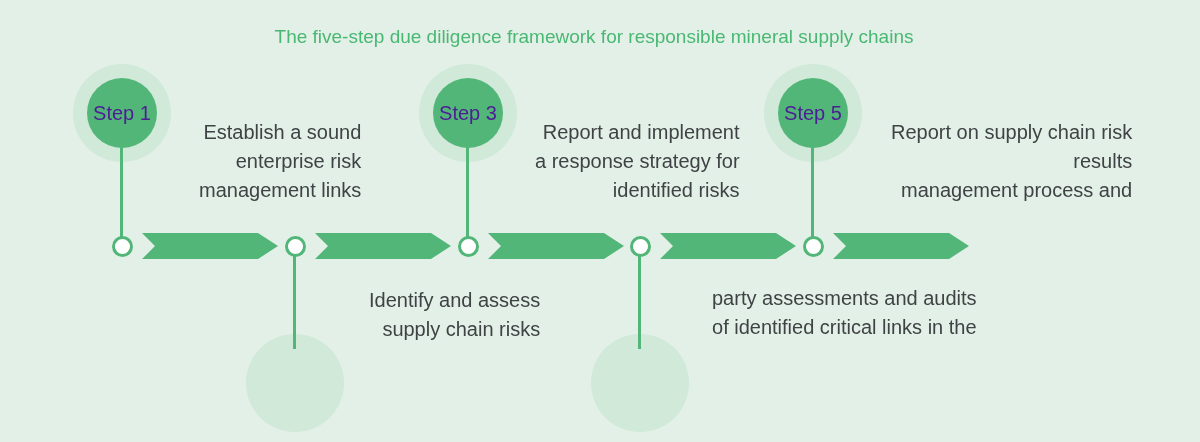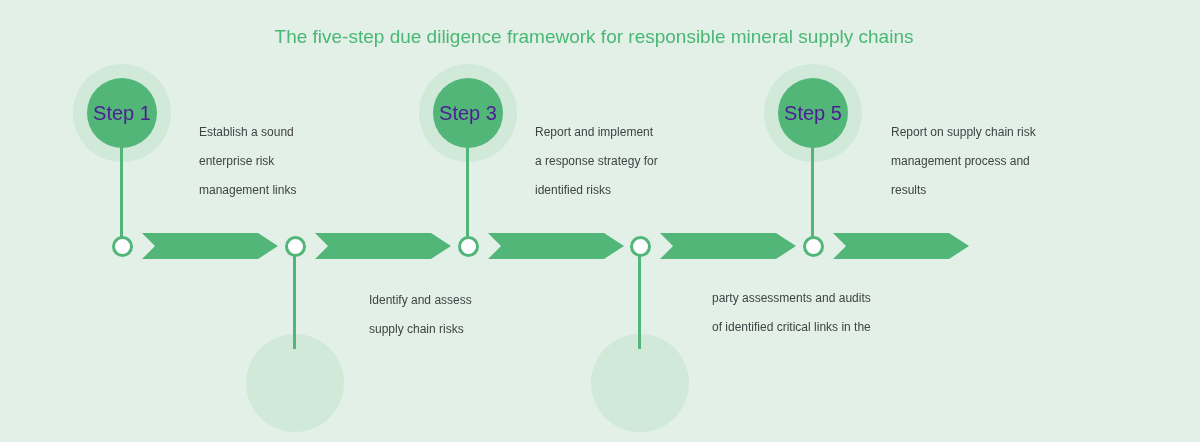--- a/index.html
+++ b/index.html
@@ -44,23 +44,24 @@
     border:3px solid var(--green);
     top:236px;
   }
   .arrow{
     position:absolute;top:233px;width:136px;height:26px;
     background:var(--green);
     clip-path:polygon(0 0, calc(100% - 20px) 0, 100% 50%, calc(100% - 20px) 100%, 0 100%, 13px 50%);
   }
   .desc{
     position:absolute;
-    font-size:12px;line-height:29px;
+    font-size:20px;line-height:29px;
     color:var(--text);
     white-space:nowrap;
+    text-align:right;
   }
   
   .halo.s1{left:73px;top:64px;}   .step-circle.s1{left:87px;top:78px;}
   .halo.s2{left:246px;top:334px;} .step-circle.s2{left:260px;top:348px;}
   .halo.s3{left:419px;top:64px;}  .step-circle.s3{left:433px;top:78px;}
   .halo.s4{left:591px;top:334px;} .step-circle.s4{left:605px;top:348px;}
   .halo.s5{left:764px;top:64px;}  .step-circle.s5{left:778px;top:78px;}
   .stem.s1{left:120px;top:146px;height:91px;}
   .stem.s2{left:293px;top:255px;height:94px;}
   .stem.s3{left:466px;top:146px;height:91px;}
@@ -117,22 +118,22 @@
     <div>of identified critical links in the</div>
   </div>
 
   <div class="halo s5"></div>
   <div class="stem s5"></div>
   <div class="step-circle s5">
     <span>Step 5</span>
   </div>
   <div class="desc d5">
     <div>Report on supply chain risk</div>
+    <div>results</div>
     <div>management process and</div>
-    <div>results</div>
   </div>
 
   <div class="arrow a1"></div>
   <div class="arrow a2"></div>
   <div class="arrow a3"></div>
   <div class="arrow a4"></div>
   <div class="arrow a5"></div>
 
   <div class="node n1"></div>
   <div class="node n2"></div>

